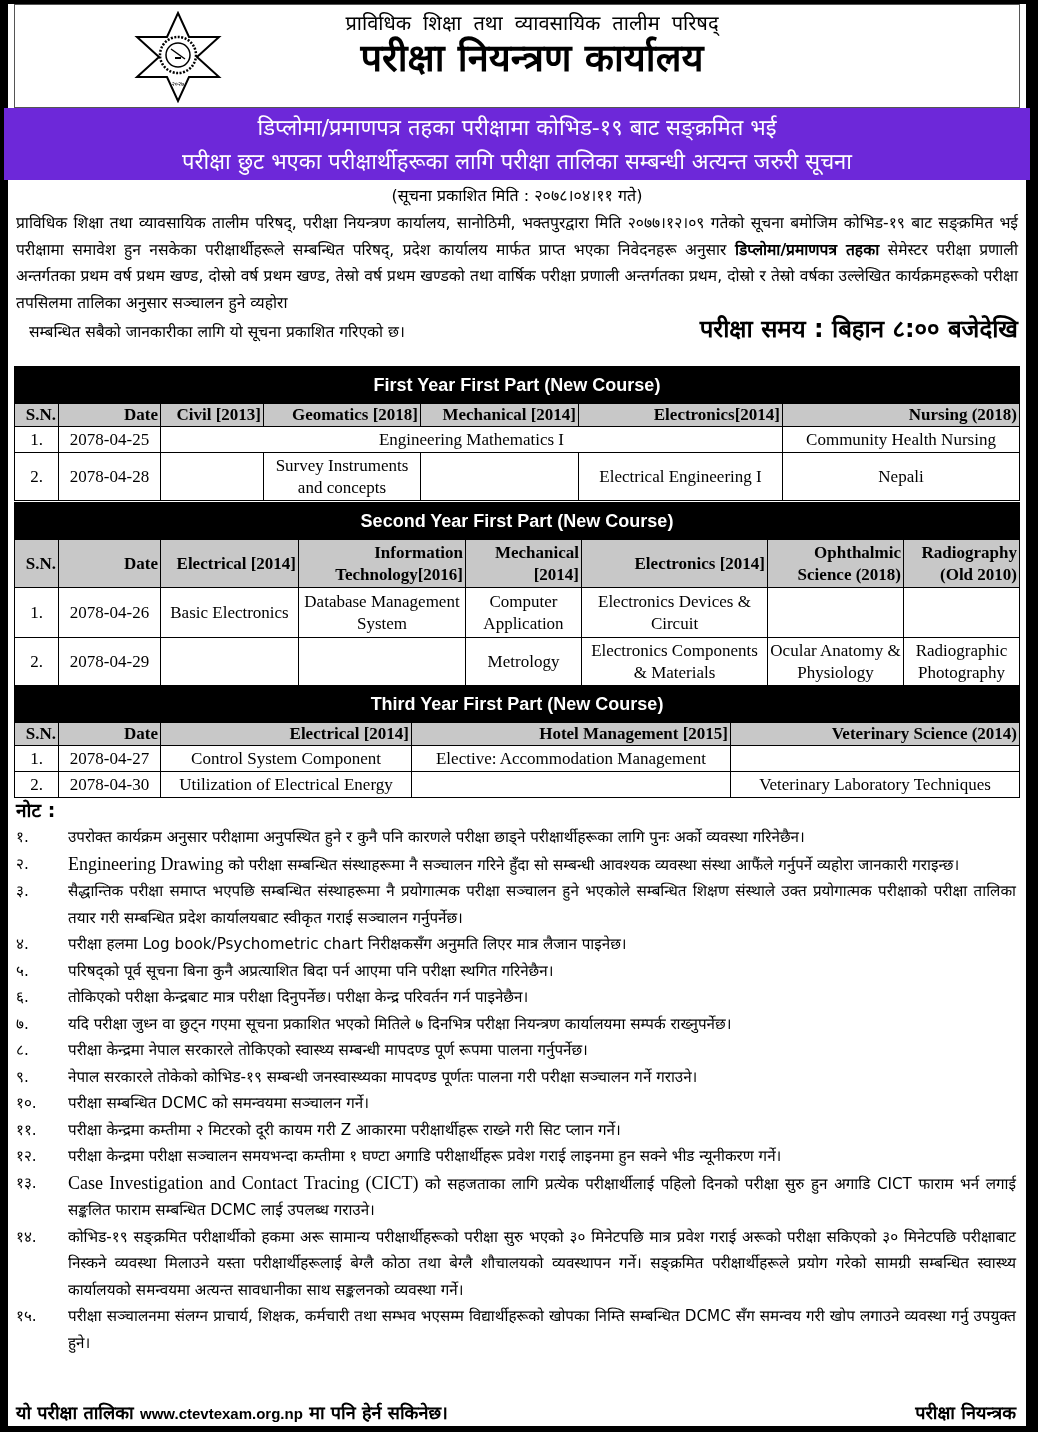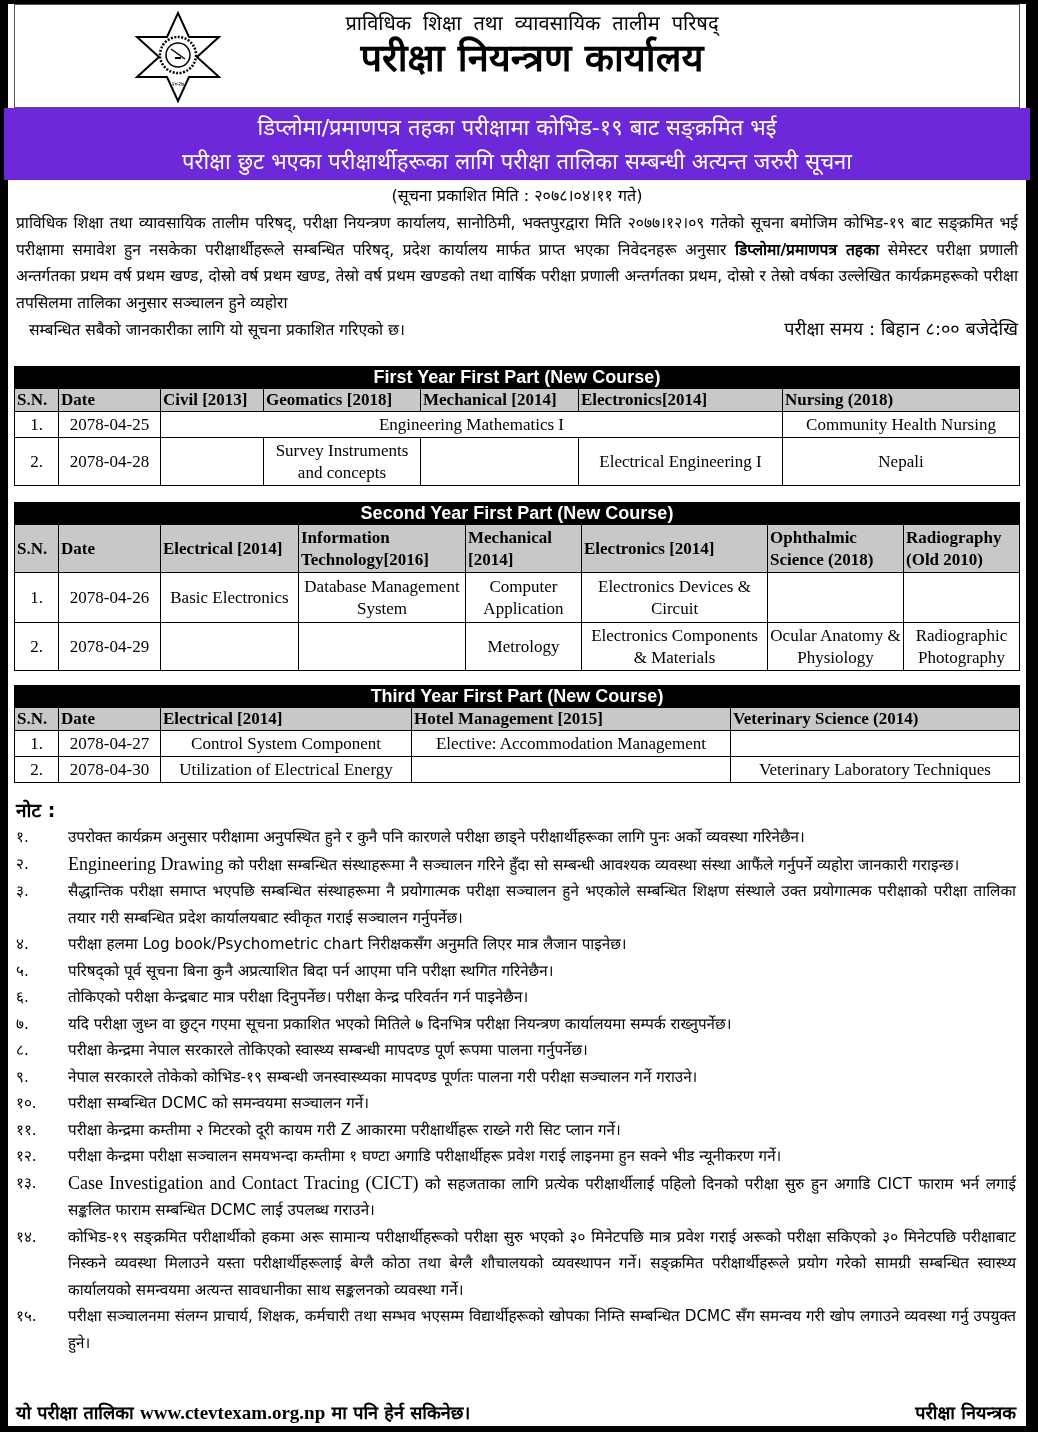--- a/index.html
+++ b/index.html
@@ -33,31 +33,31 @@
     position: absolute; left: 0; right: 0; top: 180px; text-align: center;
     font-family: "DejaVu Sans", sans-serif; font-size: 16px; line-height: 24px;
   }
   .intro {
     position: absolute; left: 2px; right: 2px; top: 206px;
     font-family: "DejaVu Sans", sans-serif; font-size: 15.6px; line-height: 26.5px;
     text-align: justify; text-align-last: left;
   }
   .intro b { font-weight: bold; }
   .intro-last { display: flex; justify-content: space-between; align-items: baseline; margin-left: 13px; }
-  .exam-time { font-weight: normal; font-size: 18px; }
+  .exam-time { font-weight: bold; font-size: 24px; }
 
   
   .sched { position: absolute; left: 0; right: 0; border-collapse: collapse; width: 100%; table-layout: fixed; }
   .sched th.caption-cell {
     background: #000; color: #fff; font-family: "Liberation Sans", sans-serif;
-    font-weight: bold; font-size: 18px; height: 22px; border: 1px solid #000; text-align: center;
+    font-weight: bold; font-size: 18px; height: 37px; border: 1px solid #000; text-align: center;
   }
   .sched th.col {
     background: #c8c8c8; font-weight: bold; font-size: 17px; line-height: 22px;
-    border: 1px solid #000; text-align: left; padding: 0 2px;
+    border: 1px solid #000; text-align: right; padding: 0 2px;
   }
   .sched td {
     border: 1px solid #000; text-align: center; font-size: 17px; line-height: 22px;
     padding: 0 2px; background: #fff; white-space: nowrap;
   }
   .sched td.wrap { white-space: normal; }
   #t1 { top: 362px; }
   #t2 { top: 498px; }
   #t3 { top: 681px; }
 
@@ -72,21 +72,21 @@
   }
   .note-num { width: 52px; flex: none; }
   .note-text { flex: 1; text-align: justify; }
   .latin { font-family: "Liberation Serif", serif; font-size: 18px; }
 
   .footer {
     position: absolute; left: 2px; right: 4px; top: 1396px;
     display: flex; justify-content: space-between; align-items: baseline;
     font-family: "DejaVu Sans", sans-serif; font-weight: bold; font-size: 18px; line-height: 26px;
   }
-  .footer .url { font-family: Liberation Serif, serif; font-size: 19px; }
+  .footer .url { font-family: Liberation Sans, sans-serif; font-size: 15px; }
 </style>
 </head>
 <body>
 
 <div class="page">
  <div class="inner">
 
   <div class="header">
     <svg class="logo" viewBox="0 0 94 92">
       <polygon points="47,2 58,26 88,26 66,46 88,66 58,66 47,90 36,66 6,66 28,46 6,26 36,26" fill="#fff" stroke="#000" stroke-width="2"></polygon>

